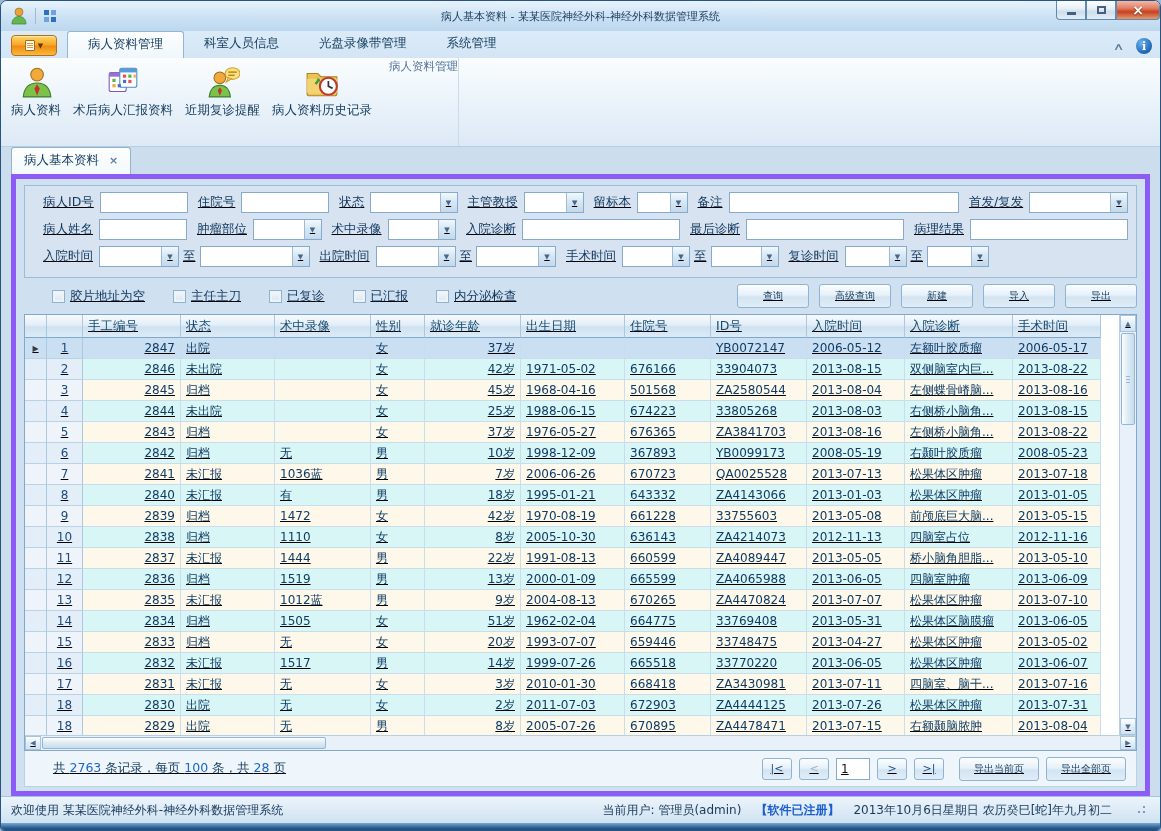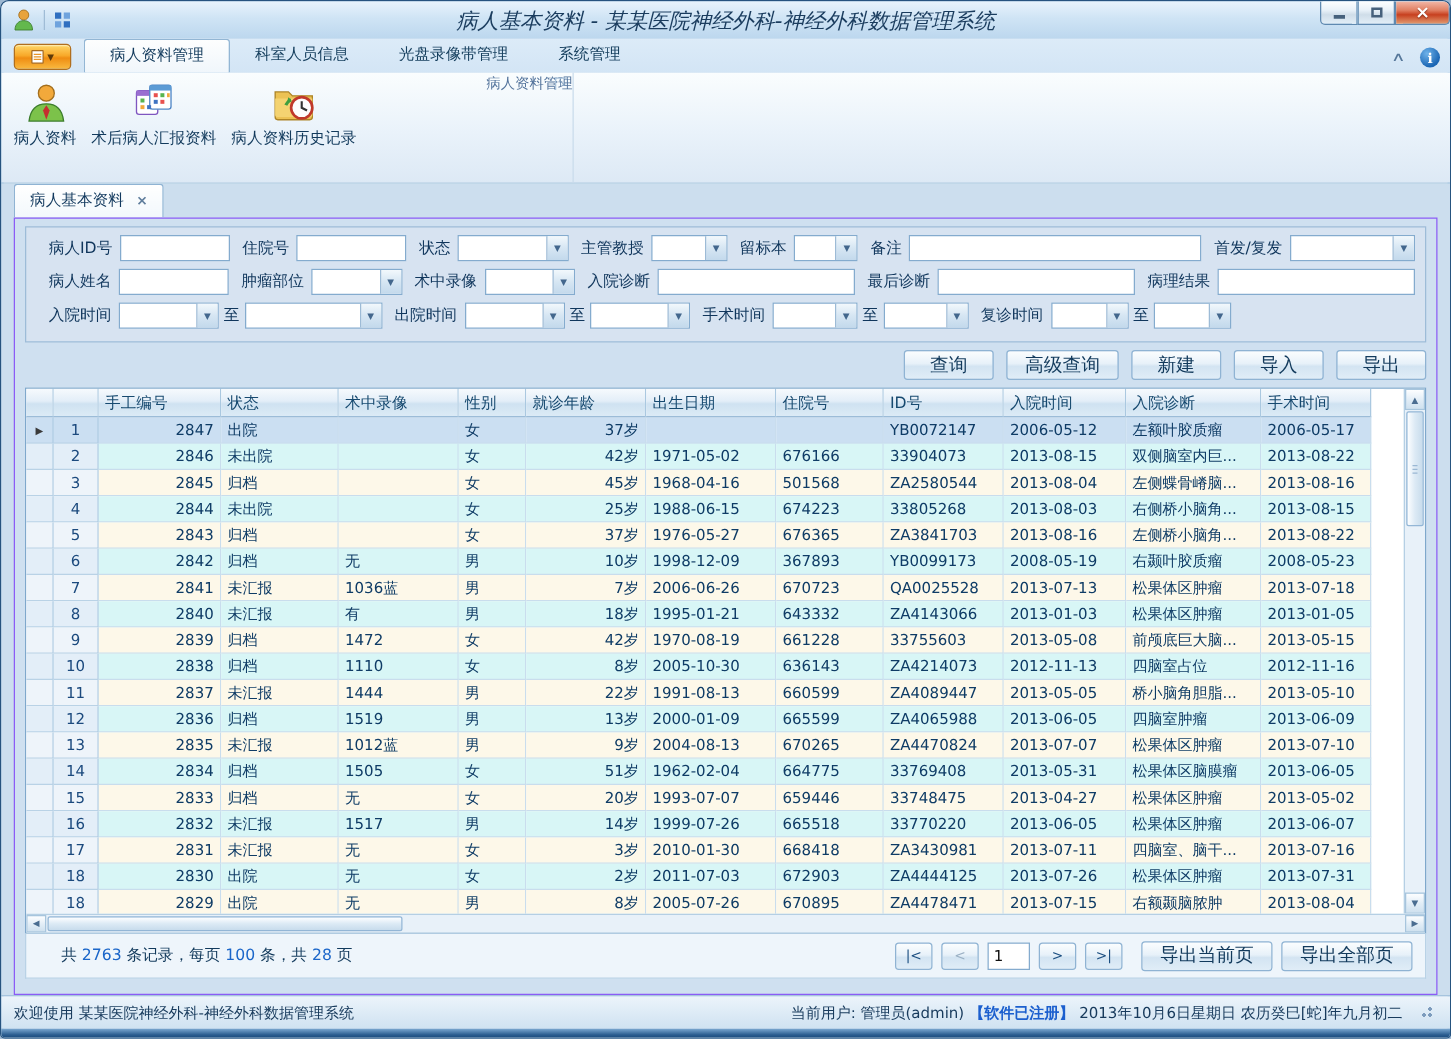--- a/index.html
+++ b/index.html
@@ -6,21 +6,21 @@
   html,body { background:#9db8d2; font-family:"DejaVu Sans","Liberation Sans",sans-serif; }
   .window { position:relative; width:1161px; height:831px; overflow:hidden;
     border:1px solid #26537f; border-radius:7px 7px 4px 4px;
     background:#cfe0ef; box-shadow: inset 0 0 0 2px #9ec4e4; display:flex; flex-direction:column; }
 
   
   .titlebar { height:30px; flex:0 0 30px; display:flex; align-items:center;
     background:linear-gradient(#e8f3fc,#cfe4f5 45%,#bcd7ee); padding:0 0 0 8px; position:relative; }
   .title-left { display:flex; align-items:center; gap:6px; }
   .tb-sep { width:1px; height:16px; background:#9fbcd6; }
-  .title-text { position:absolute; left:0; right:0; text-align:center; font-size:17px; color:#1a3c5e; pointer-events:none;font-style:italic; }
+  .title-text { position:absolute; left:0; right:0; text-align:center; font-size:11px; color:#1a3c5e; pointer-events:none; }
   .win-controls { margin-left:auto; display:flex; align-self:flex-start; }
   .wbtn { width:30px; height:19px; border:1px solid #5f89b0; border-top:none; display:flex; align-items:center; justify-content:center;
     background:linear-gradient(#fdfeff,#e8f1f8 40%,#cfdde9 60%,#e2eef7); color:#46617c; font-size:11px; }
   .wbtn.min { border-radius:0 0 0 4px; }
   .wbtn.min i { display:block; width:9px; height:3px; background:#46617c; margin-top:6px; }
   .wbtn.max i { display:block; width:9px; height:8px; border:2px solid #46617c; }
   .wbtn.close { width:44px; border-radius:0 0 4px 0;
     background:linear-gradient(#f2b8a8,#e07f62 40%,#c7401f 60%,#e29a6f); color:#fff; font-size:14px; font-weight:bold; text-shadow:0 1px 1px #7e2a12; }
 
   
@@ -46,38 +46,38 @@
   .rbtn .rlbl { font-size:12.5px; color:#123a5c; white-space:nowrap; }
   .rgroup-label { height:17px; display:flex; align-items:center; justify-content:center; position:relative; font-size:11.5px; color:#54749c; }
   .launcher { position:absolute; right:4px; bottom:3px; font-size:9px; color:#7d9cbd; border:1px solid #a9c2da; border-right:none; border-bottom:none; width:10px; height:10px; line-height:8px; text-align:center; }
 
   
   .workspace { flex:1; display:flex; flex-direction:column; background:#ccdeee; padding:0 10px; overflow:hidden; }
   .doc-tabs { height:27px; flex:0 0 27px; display:flex; align-items:flex-end; }
   .doc-tab { display:flex; align-items:center; gap:10px; background:linear-gradient(#ffffff,#f2f8fc); border:1px solid #8fb3d3; border-bottom:none;
     border-radius:3px 3px 0 0; padding:4px 12px 5px; font-size:12.5px; color:#12395e; }
   .doc-close { color:#5f7d9c; font-size:11px; font-weight:bold; }
-  .doc-panel { flex:1; border:1px solid #8b5cf6; background:#cfe0f0; padding:6px 8px; display:flex; flex-direction:column; overflow:hidden; }
+  .doc-panel { flex:1; border:5px solid #8b5cf6; background:#cfe0f0; padding:6px 8px; display:flex; flex-direction:column; overflow:hidden;text-decoration:underline; }
 
   
   .search-panel { border:1px solid #9dbcd8; background:#d7e3f1; padding:6px 8px 4px; }
   .srow { display:flex; align-items:center; margin-bottom:6px; }
   .slbl { font-size:12.5px; color:#10365c; margin:0 6px 0 10px; white-space:nowrap; }
   .slbl.zhi { margin:0 4px; }
   .tin { height:21px; background:#fff; border:1px solid #84abce; }
   .combo { height:21px; background:#fff; border:1px solid #84abce; display:flex; }
   .combo .cin { flex:1; }
   .combo .cbtn { width:17px; border-left:1px solid #9dbbd6; background:linear-gradient(#f2f8fc,#d6e6f3 50%,#c3d9ec); display:flex; align-items:center; justify-content:center; font-size:7px; color:#43678d; }
 
   
   .filter-row { height:36px; flex:0 0 36px; display:flex; align-items:center; }
   .chk { display:flex; align-items:center; gap:5px; margin-left:28px; font-size:12.5px; color:#10365c; }
   .chk .box { width:13px; height:13px; border:1px solid #8db2d5; background:linear-gradient(#f4f8fb,#dbe6ef); box-shadow:inset 0 0 0 2px #eef3f8; }
   .actions { margin-left:auto; display:flex; gap:10px; }
-  .abtn { min-width:72px; height:24px; padding:0 14px; border:1px solid #8fb3d3; border-radius:3px; font-size:15px; color:#123a5c;
+  .abtn { min-width:72px; height:24px; padding:0 14px; border:1px solid #8fb3d3; border-radius:3px; font-size:10px; color:#123a5c;
     background:linear-gradient(#fbfdfe,#e7f1f9 45%,#d3e4f2 55%,#e0edf7); display:flex; align-items:center; justify-content:center; }
 
   
   .grid { flex:0 0 437px; border:1px solid #7fa8cc; background:#fff; display:flex; flex-direction:column; overflow:hidden; }
   .grid-main { flex:1; display:flex; overflow:hidden; }
   .grid-cols { flex:1; overflow:hidden; }
   .gh, .gr { display:grid; grid-template-columns:22px 36px 98px 94px 96px 54px 96px 104px 86px 96px 98px 108px 88px; }
   .gh { height:23px; }
   .gh .hc { border-right:1px solid #aac8e0; border-bottom:1px solid #7fa8cc; background:linear-gradient(#f6fafd,#e3eef8 45%,#cfe2f1 55%,#dcebf6);
     font-size:12.5px; color:#16496f; display:flex; align-items:center; padding-left:5px; overflow:hidden; white-space:nowrap; }
@@ -110,21 +110,21 @@
   .summary b { color:#1b66c9; font-weight:normal; }
   .pager-right { margin-left:auto; display:flex; align-items:center; gap:7px; }
   .nbtn { width:30px; height:22px; border:1px solid #8fb3d3; border-radius:3px; font-size:11px; color:#1b4e80;
     background:linear-gradient(#fbfdfe,#e7f1f9 45%,#d3e4f2 55%,#e0edf7); display:flex; align-items:center; justify-content:center; }
   .nbtn.dis { color:#9ab0c4; }
   .pgin { width:34px; height:22px; border:1px solid #84abce; font-size:12px; padding:0 4px; color:#111; font-family:inherit; }
   .ebtn { margin-left:8px; }
 
   
   .statusbar { height:27px; flex:0 0 27px; background:linear-gradient(#ecf4fb,#cfe2f1); border-top:1px solid #a6c4de; display:flex; align-items:center; padding:0 14px 0 10px; font-size:12px; color:#173a5c; }
-  .sb-right { margin-left:auto; display:flex; align-items:flex-start; gap:4px; }
+  .sb-right { margin-left:auto; display:flex; align-items:flex-start; gap:14px; }
   .reg-link { color:#1b5fce; font-weight:bold; }
   .grip { width:12px; height:12px; margin-left:8px; background:
     radial-gradient(circle 1.5px at 10px 10px,#7d9cbd 99%,transparent),
     radial-gradient(circle 1.5px at 10px 5px,#7d9cbd 99%,transparent),
     radial-gradient(circle 1.5px at 5px 10px,#7d9cbd 99%,transparent); }
   .win-bottom { height:7px; flex:0 0 7px; background:linear-gradient(#7aa7d0,#2a5c8f 70%,#1d4d7f); border-radius:0 0 3px 3px; }
 </style>
 </head>
 <body>
 
@@ -196,20 +196,32 @@
               <rect x="16" y="14" width="3" height="3" fill="#3f74c2"></rect>
               <rect x="21" y="14" width="3" height="3" fill="#e8514f"></rect>
               <rect x="6" y="13" width="3" height="3" fill="#57b44f"></rect>
               <rect x="6" y="18" width="3" height="3" fill="#f2a93b"></rect>
               <rect x="11" y="18" width="3" height="3" fill="#3f74c2"></rect>
             </svg>
             <div class="rlbl">术后病人汇报资料</div>
           </div>
           <div class="rbtn">
             <svg viewBox="0 0 32 32">
+              <circle cx="13" cy="12" r="5.5" fill="#f2a93b" stroke="#a36f1e"></circle>
+              <path d="M3 30c1-8 5-11 10-11s9 3 10 11z" fill="#7cc24a" stroke="#3c7d2c"></path>
+              <path d="M13 21l-2 3 2 5 2-5z" fill="#c62f2f"></path>
+              <ellipse cx="25" cy="8" rx="7" ry="5.5" fill="#ffe07a" stroke="#cfa12f"></ellipse>
+              <path d="M21 12l-2 4 5-3z" fill="#ffe07a" stroke="#cfa12f"></path>
+              <rect x="21" y="6" width="8" height="1.4" fill="#b3872a"></rect>
+              <rect x="21" y="9" width="6" height="1.4" fill="#b3872a"></rect>
+            </svg>
+            <div class="rlbl">近期复诊提醒</div>
+          </div>
+          <div class="rbtn">
+            <svg viewBox="0 0 32 32">
               <path d="M2 8h10l3 3h15v16a2 2 0 0 1-2 2H4a2 2 0 0 1-2-2z" fill="#ecc254" stroke="#ad8426"></path>
               <path d="M2 13h28v12a2 2 0 0 1-2 2H4a2 2 0 0 1-2-2z" fill="#f4d371"></path>
               <circle cx="22" cy="20" r="8" fill="#fdfdfd" stroke="#c0392b" stroke-width="2"></circle>
               <path d="M22 15v5l4 2" stroke="#333" stroke-width="1.6" fill="none"></path>
               <path d="M10 18a8 8 0 0 1 4-4" stroke="#3f9e3f" stroke-width="2.4" fill="none"></path>
               <path d="M12 12l2 2-3 1z" fill="#3f9e3f"></path>
             </svg>
             <div class="rlbl">病人资料历史记录</div>
           </div>
         </div>
@@ -317,20 +329,42 @@
             </div>
             <span class="slbl zhi">至</span>
             <div class="combo" style="width: 62px;">
               <div class="cin"></div>
               <div class="cbtn">▼</div>
             </div>
           </div>
         </div>
 
       <div class="filter-row">
+        <div id="chk-list" style="display:flex;">
+            <label class="chk">
+              <span class="box"></span>
+              <span>胶片地址为空</span>
+            </label>
+            <label class="chk">
+              <span class="box"></span>
+              <span>主任主刀</span>
+            </label>
+            <label class="chk">
+              <span class="box"></span>
+              <span>已复诊</span>
+            </label>
+            <label class="chk">
+              <span class="box"></span>
+              <span>已汇报</span>
+            </label>
+            <label class="chk">
+              <span class="box"></span>
+              <span>内分泌检查</span>
+            </label>
+          </div>
         <div class="actions" id="action-list">
             <div class="abtn">查询</div>
             <div class="abtn">高级查询</div>
             <div class="abtn">新建</div>
             <div class="abtn">导入</div>
             <div class="abtn">导出</div>
           </div>
       </div>
 
       <div class="grid">

